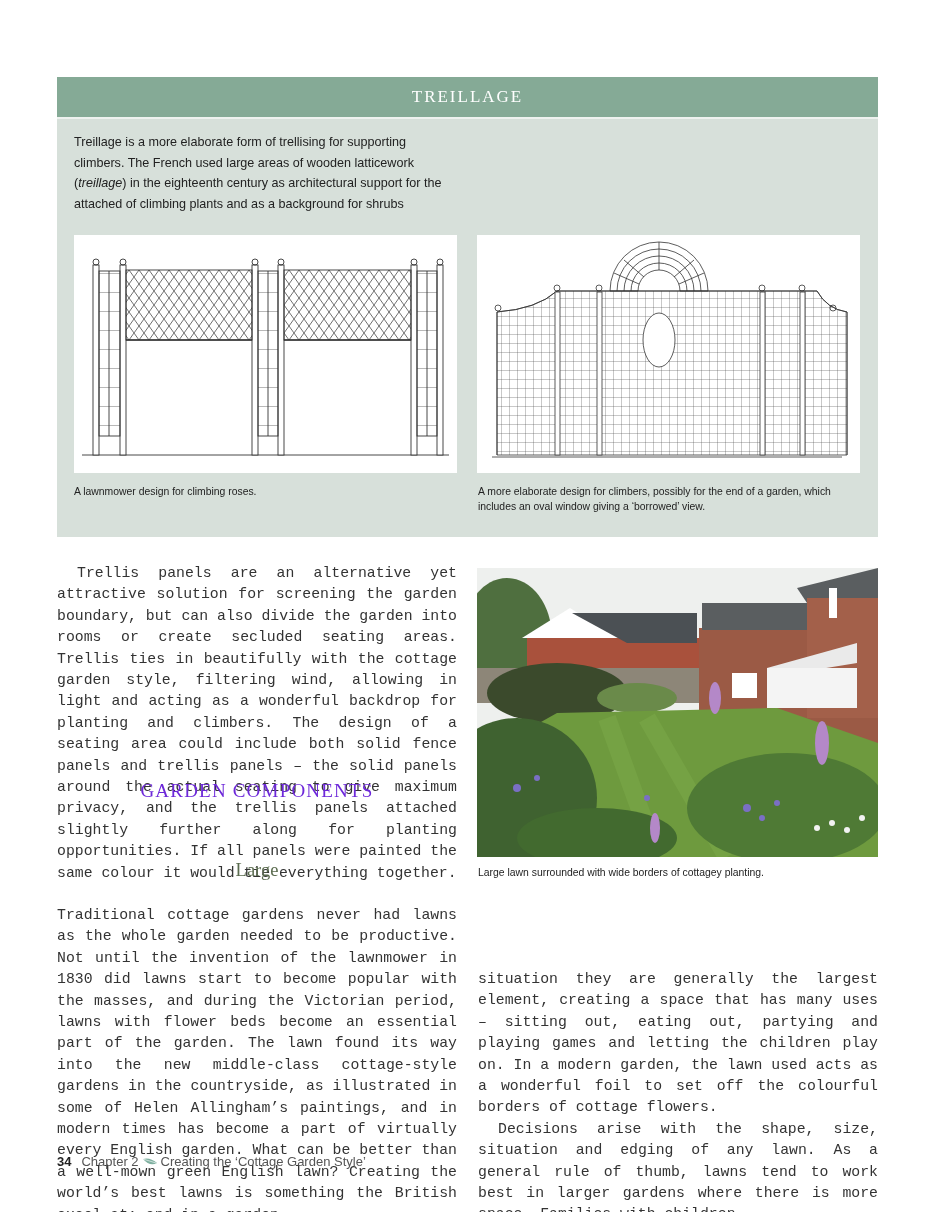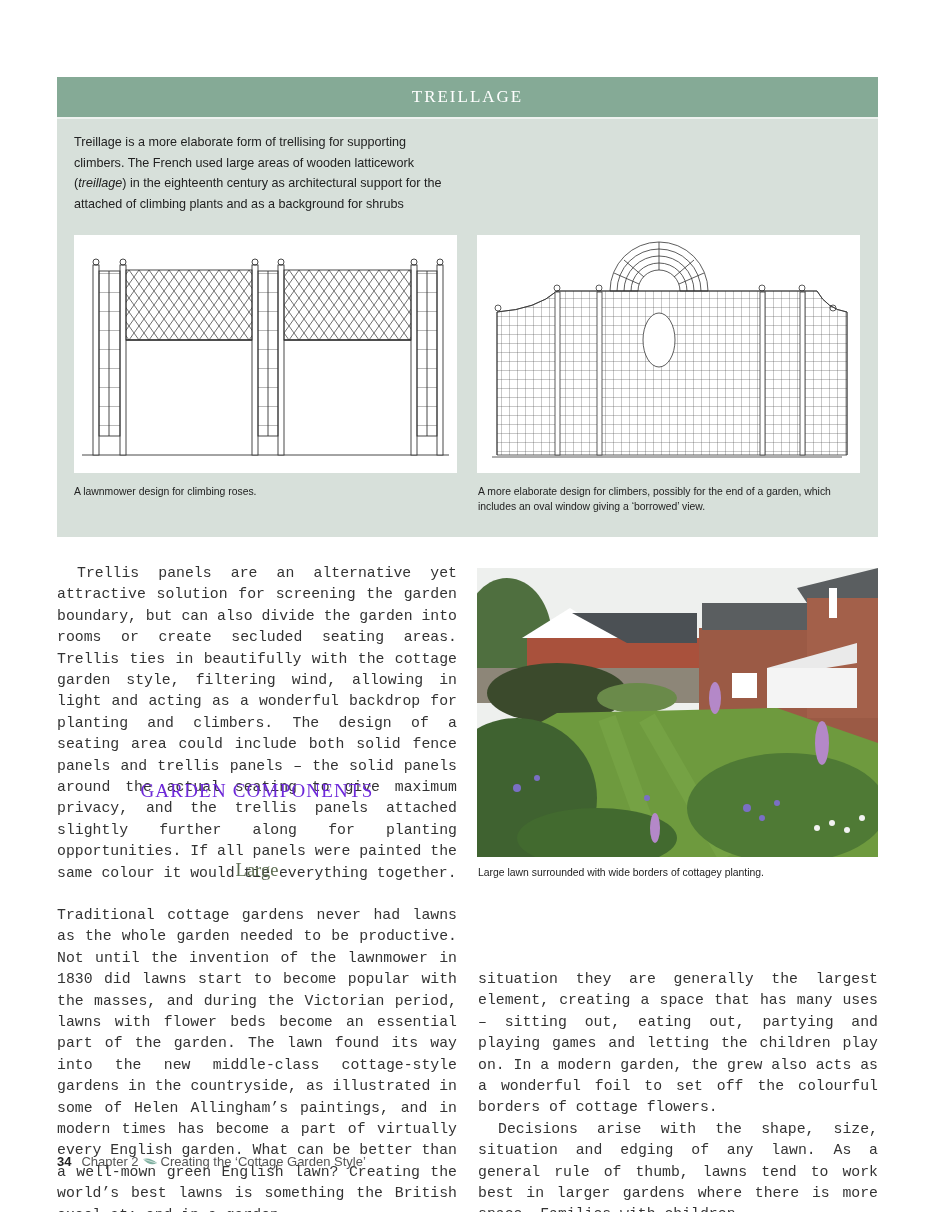--- a/index.html
+++ b/index.html
@@ -181,21 +181,21 @@
         <circle cx="355" cy="255" r="3"></circle>
         <circle cx="370" cy="262" r="3"></circle>
         <circle cx="385" cy="250" r="3"></circle>
     </g>
   </svg>
 </div>
 <div id="photo-caption">Large lawn surrounded with wide borders of cottagey planting.</div>
 
 <div id="lawn-para-1" class="body-text">Traditional cottage gardens never had lawns as the whole garden needed to be productive. Not until the invention of the lawnmower in 1830 did lawns start to become popular with the masses, and during the Victorian period, lawns with flower beds become an essential part of the garden. The lawn found its way into the new middle-class cottage-style gardens in the countryside, as illustrated in some of Helen Allingham’s paintings, and in modern times has become a part of virtually every English garden. What can be better than a well-mown green English lawn? Creating the world’s best lawns is something the British excel at; and in a garden</div>
 <div id="lawn-para-2" class="body-text">
-  <div>situation they are generally the largest element, creating a space that has many uses – sitting out, eating out, partying and playing games and letting the children play on. In a modern garden, the grew also acts as a wonderful foil to set off the colourful borders of cottage flowers.</div>
+  <div>situation they are generally the largest element, creating a space that has many uses – sitting out, eating out, partying and playing games and letting the children play on. In a modern garden, the lawn used acts as a wonderful foil to set off the colourful borders of cottage flowers.</div>
   <div class="indent">Decisions arise with the shape, size, situation and edging of any lawn. As a general rule of thumb, lawns tend to work best in larger gardens where there is more space. Families with children</div>
 </div>
 
 <div id="footer">
   <span id="page-num">34</span><span>Chapter 2</span><span id="leaf-icon"><svg width="16" height="10" viewBox="0 0 16 10">
         <path d="M1 2 Q8 0 15 6 Q8 10 1 2 Z" fill="#7fb0a0"></path>
         <path d="M1 2 L14 6" stroke="#ffffff" stroke-width="0.6"></path>
       </svg></span><span>Creating the ‘Cottage Garden Style’</span>
 </div>
 

